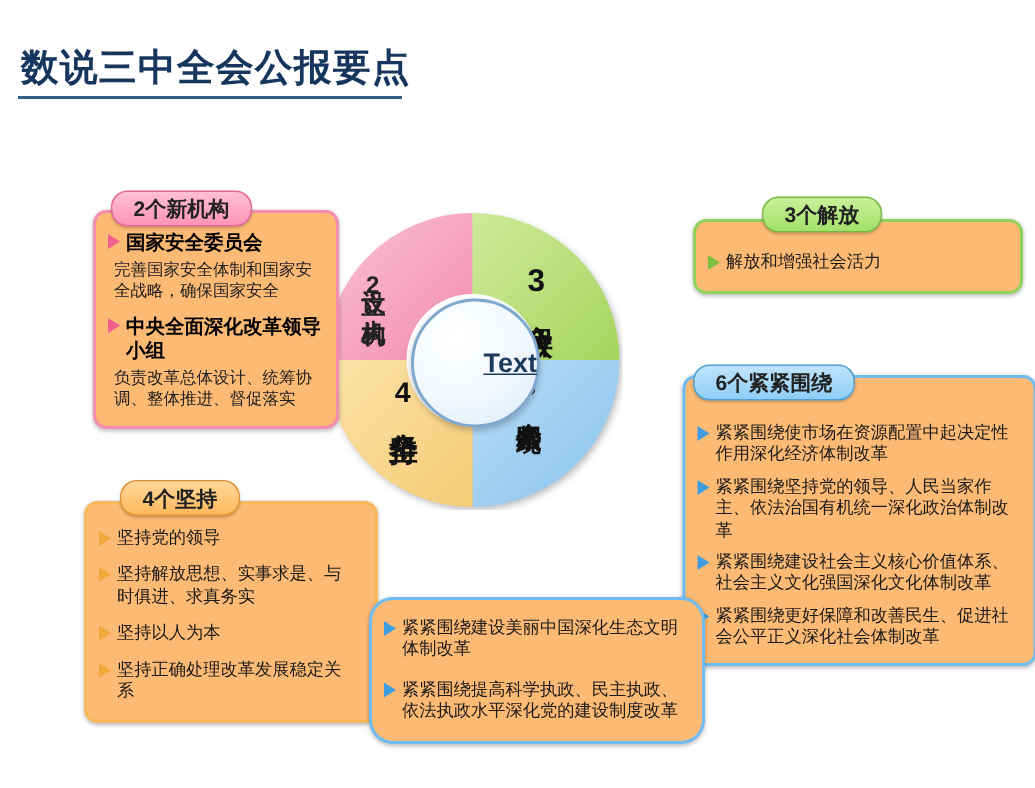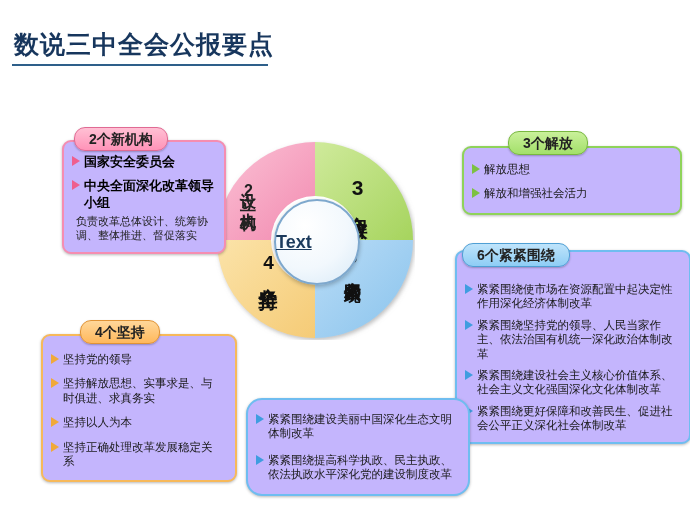--- a/index.html
+++ b/index.html
@@ -23,21 +23,21 @@
     background:#2e5f8a;
   }
 
   
   .donut-wrap{position:absolute;left:215px;top:140px;width:200px;height:200px;}
   .hub{
     position:absolute;left:59px;top:59px;width:82px;height:82px;border-radius:50%;
     background:radial-gradient(circle at 35% 30%, #ffffff 0%, #f2f8fd 55%, #d7e9f7 100%);
     border:2px solid #7ea8cd;
     box-shadow:0 2px 4px rgba(0,0,0,.25);
-    display:flex;align-items:center;justify-content:flex-start;
+    display:flex;align-items:center;justify-content:flex-end;
     font-size:18px;font-weight:bold;color:#1b3a5c;text-decoration:underline;
   }
   .seg-label{
     position:absolute;font-weight:bold;color:#1a1a1a;white-space:nowrap;
   }
   .vtext{
     writing-mode:vertical-rl;text-orientation:upright;
     letter-spacing:1px;
   }
   .lbl-q1{left:22px;top:40px;font-size:16px;color:#222;}
@@ -53,21 +53,21 @@
     font-size:14px;font-weight:bold;color:#222;
     box-shadow:0 1px 2px rgba(0,0,0,.25);
     white-space:nowrap;z-index:4;
   }
   .pill.pink{background:linear-gradient(#ffc0d4,#ff93b8);border:1px solid #e06a93;}
   .pill.green{background:linear-gradient(#c9f09a,#a3e06a);border:1px solid #78b840;}
   .pill.orange{background:linear-gradient(#ffd79a,#ffb85c);border:1px solid #e09336;}
   .pill.blue{background:linear-gradient(#bfe4fb,#8ecdf5);border:1px solid #4f9fd4;}
 
   .box{
-    position:absolute;border-radius:9px;background:#c4b5fd;
+    position:absolute;border-radius:9px;background:#fdba74;
     box-shadow:0 1px 3px rgba(0,0,0,.28);
   }
   .box.pink{border:2px solid #f58db1;}
   .box.green{border:2px solid #8fd35a;}
   .box.orange{border:2px solid #f7b95a;}
   .box.blue{border:2px solid #6fbdf0;}
   .box.blue2{border:2px solid #6fbdf0;}
 
   .item{position:relative;padding:2px 6px 2px 16px;font-size:11.5px;color:#1a1a1a;line-height:1.25;}
   .item .tri{
@@ -80,21 +80,21 @@
   .tri.blue{border-left:8px solid #3f9de0;}
 
   .item.head{font-weight:bold;font-size:13px;color:#000;}
   .item.sub{padding-left:8px;font-size:11px;color:#222;}
 
   
   #p-new{left:62px;top:140px;width:152px;}
   #pill-new{left:74px;top:127px;text-align:right;}
   #p-free{left:462px;top:146px;width:206px;}
   #pill-free{left:508px;top:131px;}
-  #p-insist{left:41px;top:334px;width:182px;}
+  #p-insist{left:56px;top:334px;width:182px;}
   #pill-insist{left:80px;top:320px;}
   #p-around{left:455px;top:250px;width:222px;}
   #pill-around{left:462px;top:243px;}
   #p-bottom{left:246px;top:398px;width:210px;}
 
   .con{position:absolute;background:#9fb8cc;}
 </style>
 </head>
 <body>
 
@@ -146,35 +146,34 @@
       <span>Text</span>
     </div>
   </div>
 
   <div class="pill pink" id="pill-new">2个新机构</div>
   <div class="box pink panel" id="p-new" style="padding:10px 4px 8px 4px;">
     <div class="item head">
       <span class="tri pink"></span>
       <span>国家安全委员会</span>
     </div>
+    <div class="item sub">
+      <span>完善国家安全体制和国家安全战略，确保国家安全</span>
+    </div>
     <div class="item head" style="margin-top:4px;">
       <span class="tri pink"></span>
       <span>中央全面深化改革领导小组</span>
     </div>
     <div class="item sub">
       <span>负责改革总体设计、统筹协调、整体推进、督促落实</span>
     </div>
   </div>
 
   <div class="pill green" id="pill-free">3个解放</div>
   <div class="box green panel" id="p-free" style="padding:12px 6px 10px 4px;">
-    <div class="item">
-      <span class="tri green"></span>
-      <span>解放思想</span>
-    </div>
     <div class="item" style="margin-top:6px;">
       <span class="tri green"></span>
       <span>解放和增强社会活力</span>
     </div>
   </div>
 
   <div class="pill blue" id="pill-around">6个紧紧围绕</div>
   <div class="box blue panel" id="p-around" style="padding:28px 6px 8px 4px;">
     <div class="item">
       <span class="tri blue"></span>

